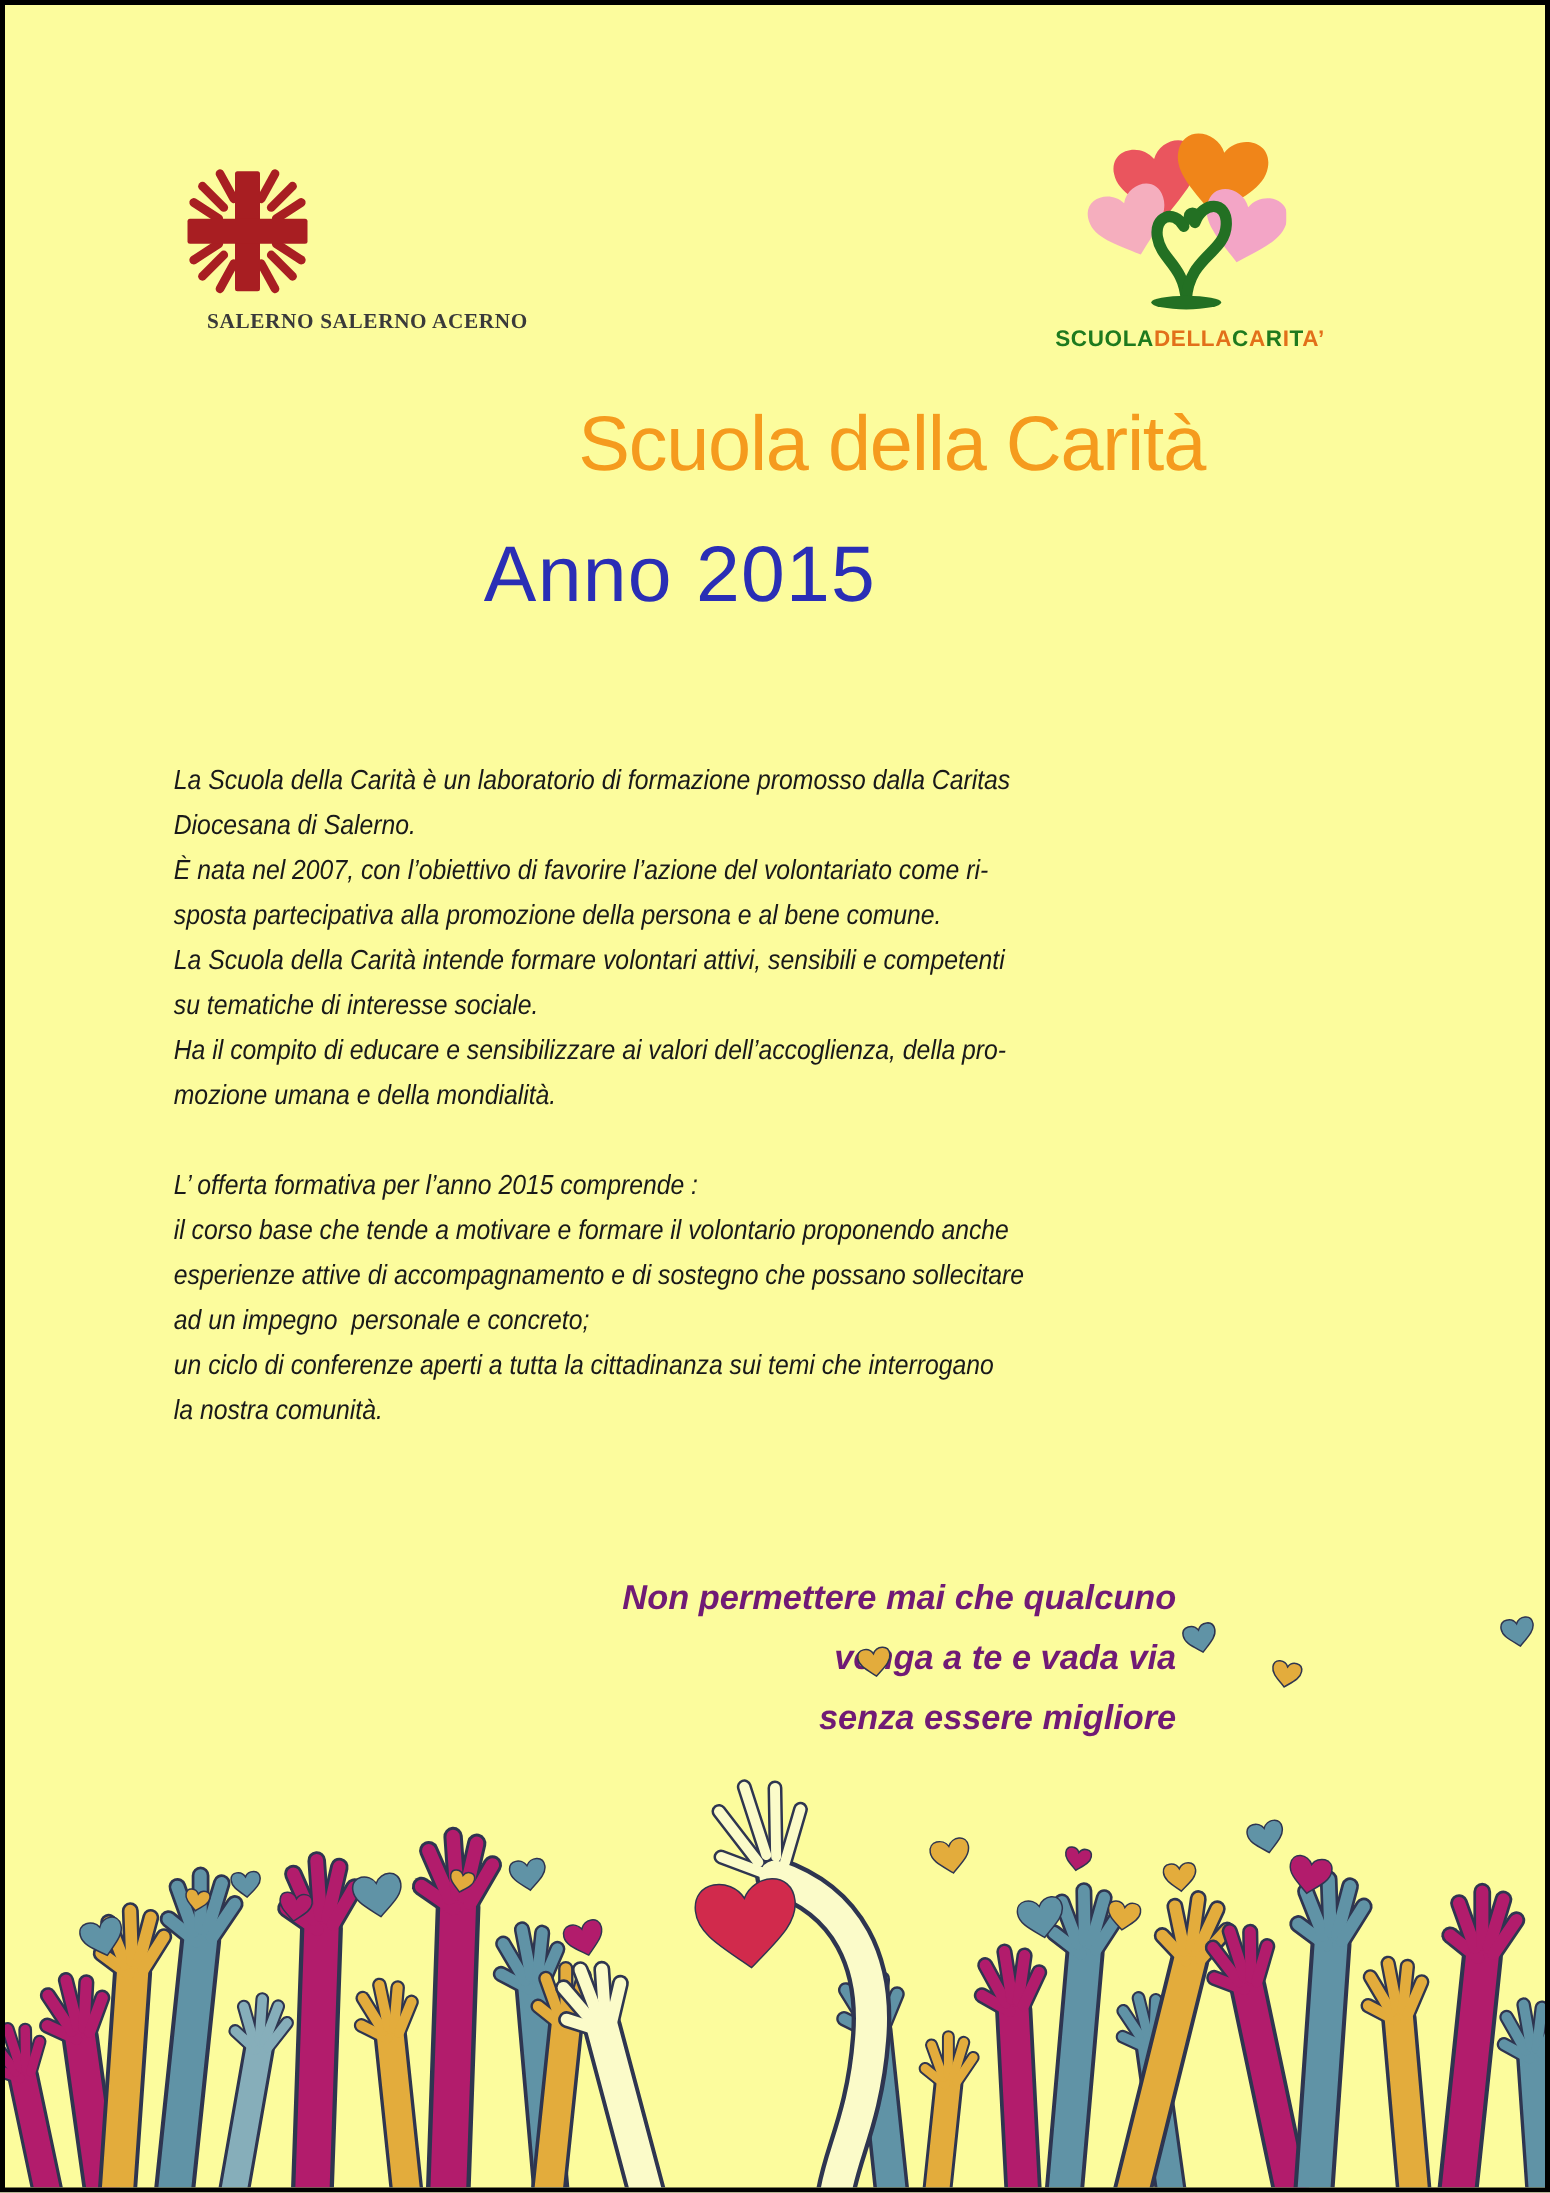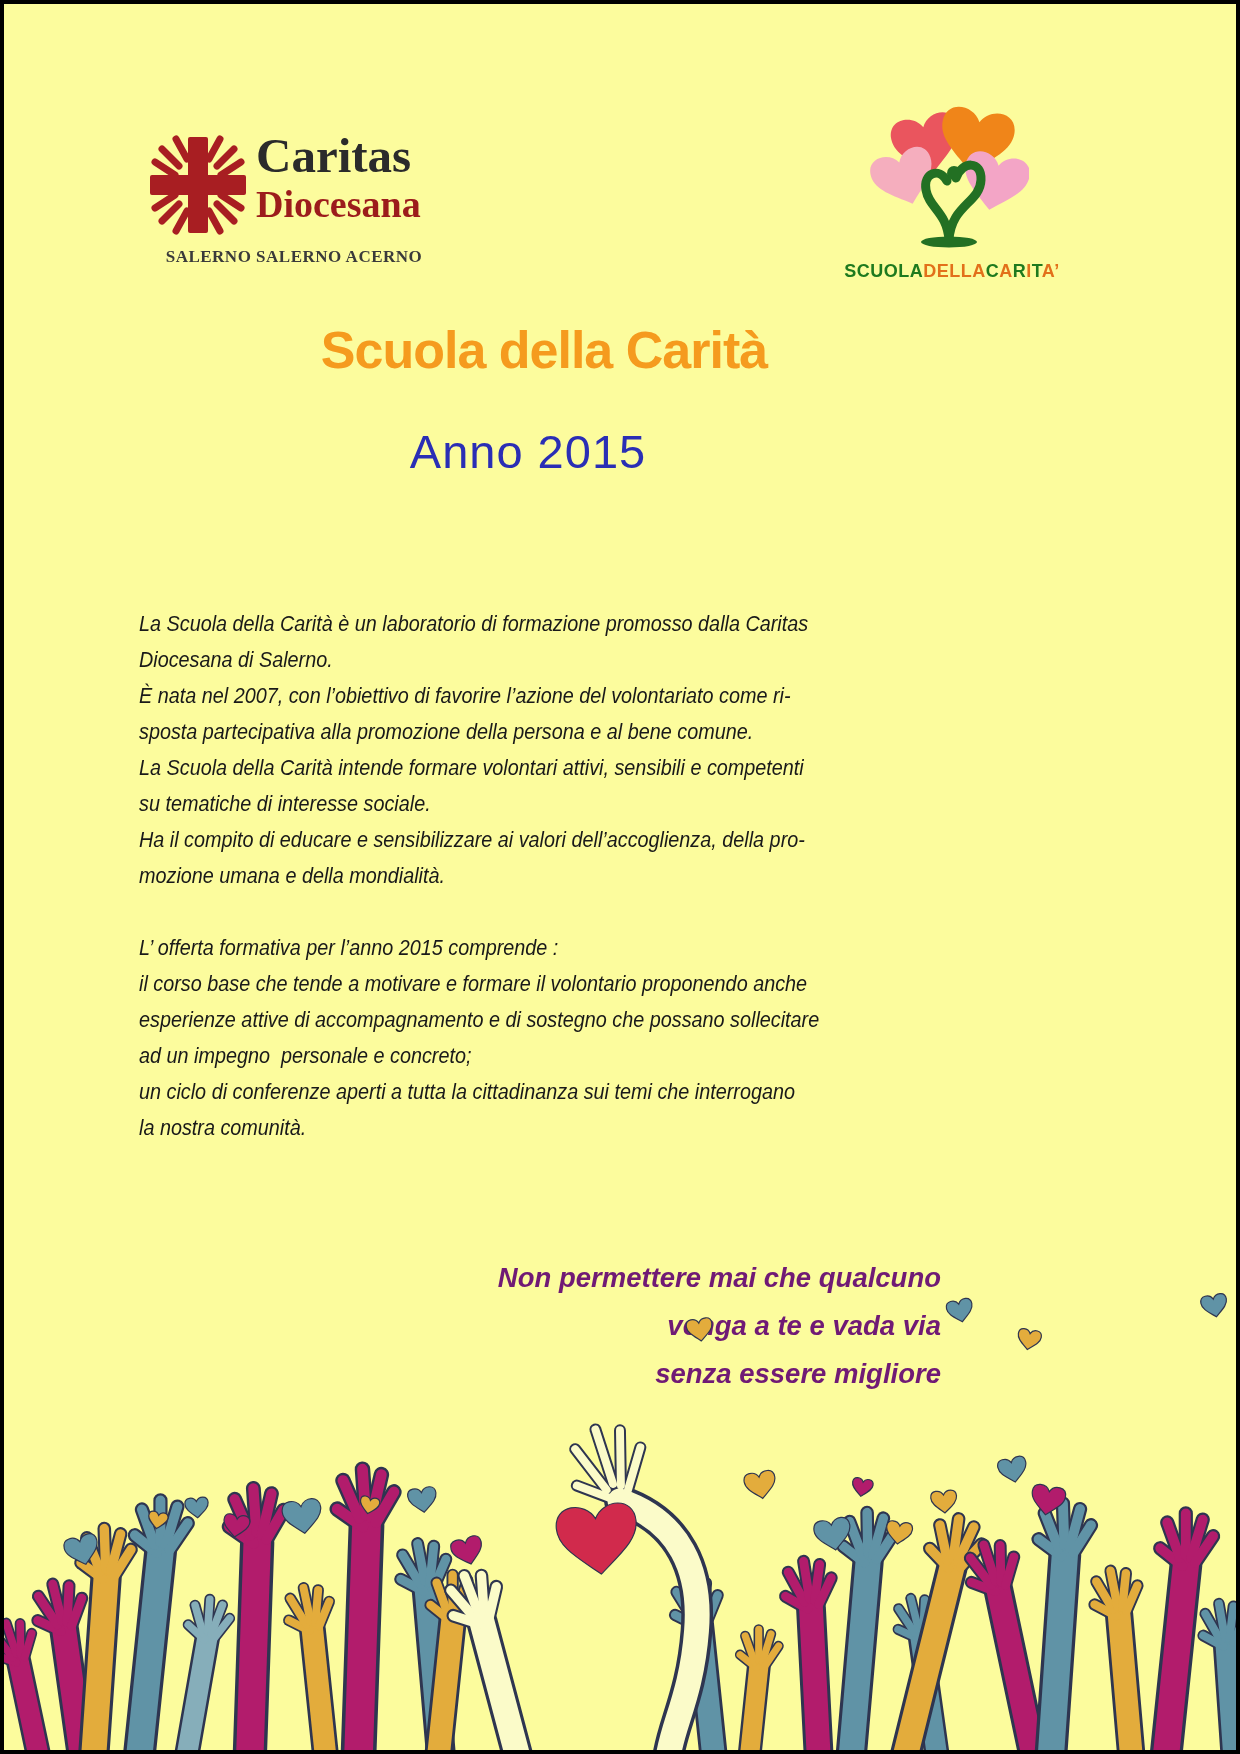--- a/index.html
+++ b/index.html
@@ -10,24 +10,24 @@
   }
   .caritas-logo{position:absolute;left:144px;top:126px;width:292px;}
   .caritas-row{display:flex;align-items:flex-start;}
   .caritas-texts{margin-left:8px;}
   .caritas-name{font-family:"Liberation Serif",serif;font-weight:bold;font-size:49px;line-height:52px;color:#2B2B2B;}
   .caritas-sub{font-family:"Liberation Serif",serif;font-weight:bold;font-size:38px;line-height:40px;color:#9C1C1C;margin-top:2px;}
   .caritas-region{font-family:"Liberation Serif",serif;font-weight:bold;font-size:17px;color:#3A3A3A;text-align:center;margin-top:7px;letter-spacing:0.5px;}
   .school-logo{position:absolute;left:865px;top:98px;width:160px;height:148px;}
   .school-wordmark{position:absolute;left:828px;top:257px;width:240px;text-align:center;
     font-weight:bold;font-size:18px;letter-spacing:0.5px;white-space:nowrap;}
-  .main-title{position:absolute;left:120px;top:316px;width:840px;margin:0;text-align:center;
-    font-size:52px;font-weight:bold;color:#F59B1E;letter-spacing:-1px;}
-  .subtitle{position:absolute;left:104px;top:420px;width:840px;text-align:center;
-    font-size:47px;color:#2A2EB5;letter-spacing:1px;}
+  .main-title{position:absolute;left:120px;top:316px;width:840px;margin:0;text-align:right;
+    font-size:62px;font-weight:normal;color:#F59B1E;letter-spacing:-1px;}
+  .subtitle{position:absolute;left:120px;top:420px;width:840px;text-align:center;
+    font-size:63px;color:#2A2EB5;letter-spacing:1px;}
   .body-text{position:absolute;left:135px;top:602px;
     font-style:italic;font-size:22px;line-height:36px;color:#191919;
     white-space:pre;transform:scaleX(0.9);transform-origin:left top;}
   .quote{position:absolute;right:295px;top:1250px;text-align:right;
     font-style:italic;font-weight:bold;font-size:27.5px;line-height:48px;
     color:#1E22C3;white-space:pre;}
   .hands{position:absolute;left:0;bottom:0;width:100%;height:464px;display:block;}
   .defs-svg{position:absolute;width:0;height:0;overflow:hidden;}
 </style>
 </head>
@@ -63,24 +63,20 @@
             <path d="M27,65 L7,78"></path>
           <path d="M69,74 L86,91"></path>
             <path d="M61,81 L72,101"></path>
             <path d="M73,65 L93,78"></path>
         </g>
         <g fill="#A81E22">
           <rect x="40" y="7" width="20" height="96" rx="2"></rect>
           <rect x="2" y="45" width="96" height="20" rx="2"></rect>
         </g>
       </svg>
-      <div class="caritas-texts">
-        <div class="caritas-name" style="color: rgb(43, 43, 43);">Caritas</div>
-        <div class="caritas-sub" style="color: rgb(156, 28, 28);">Diocesana</div>
-      </div>
     </div>
     <div class="caritas-region" style="color: rgb(58, 58, 58);">SALERNO SALERNO ACERNO</div>
   </div>
 
   <div class="school-logo">
     <svg width="160" height="148" viewBox="0 0 160 148">
       <g>
         <use href="#heart" transform="translate(57,38) rotate(-12) scale(2.6)" fill="#EA555E"></use>
         <use href="#heart" transform="translate(108,34) rotate(10) scale(2.8)" fill="#F08519"></use>
         <use href="#heart" transform="translate(34,72) rotate(-18) scale(2.4)" fill="#F5AEBE"></use>

